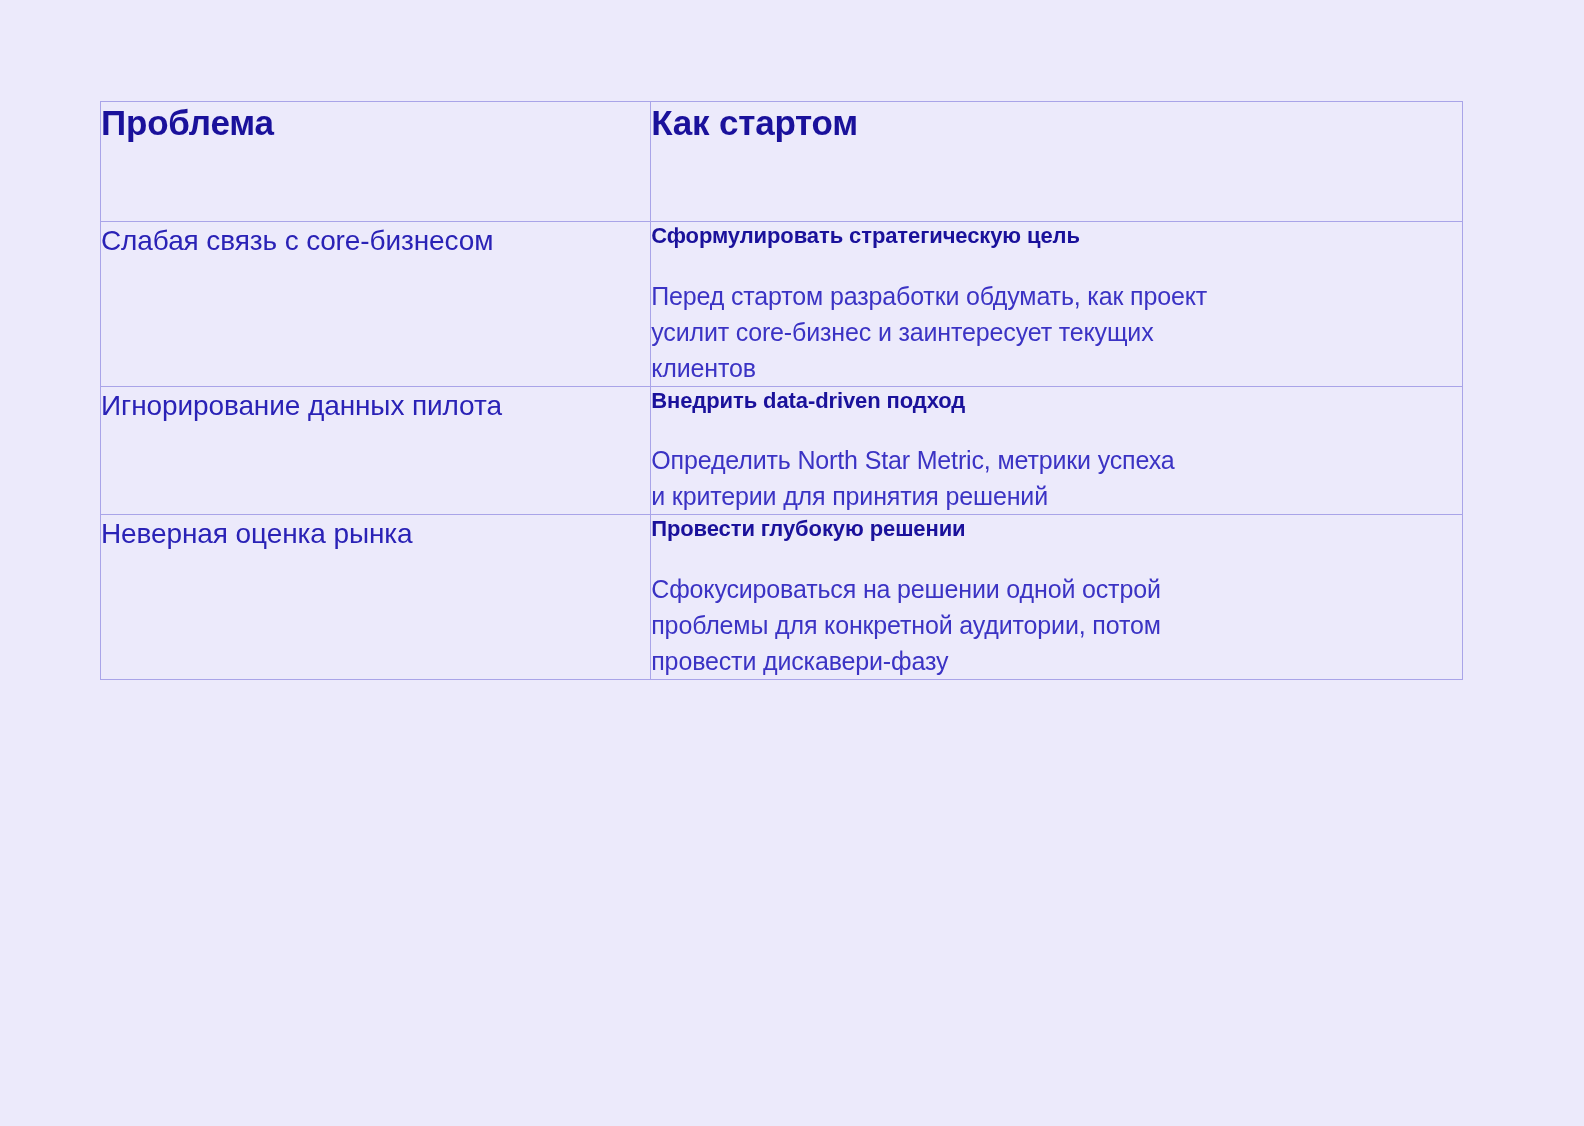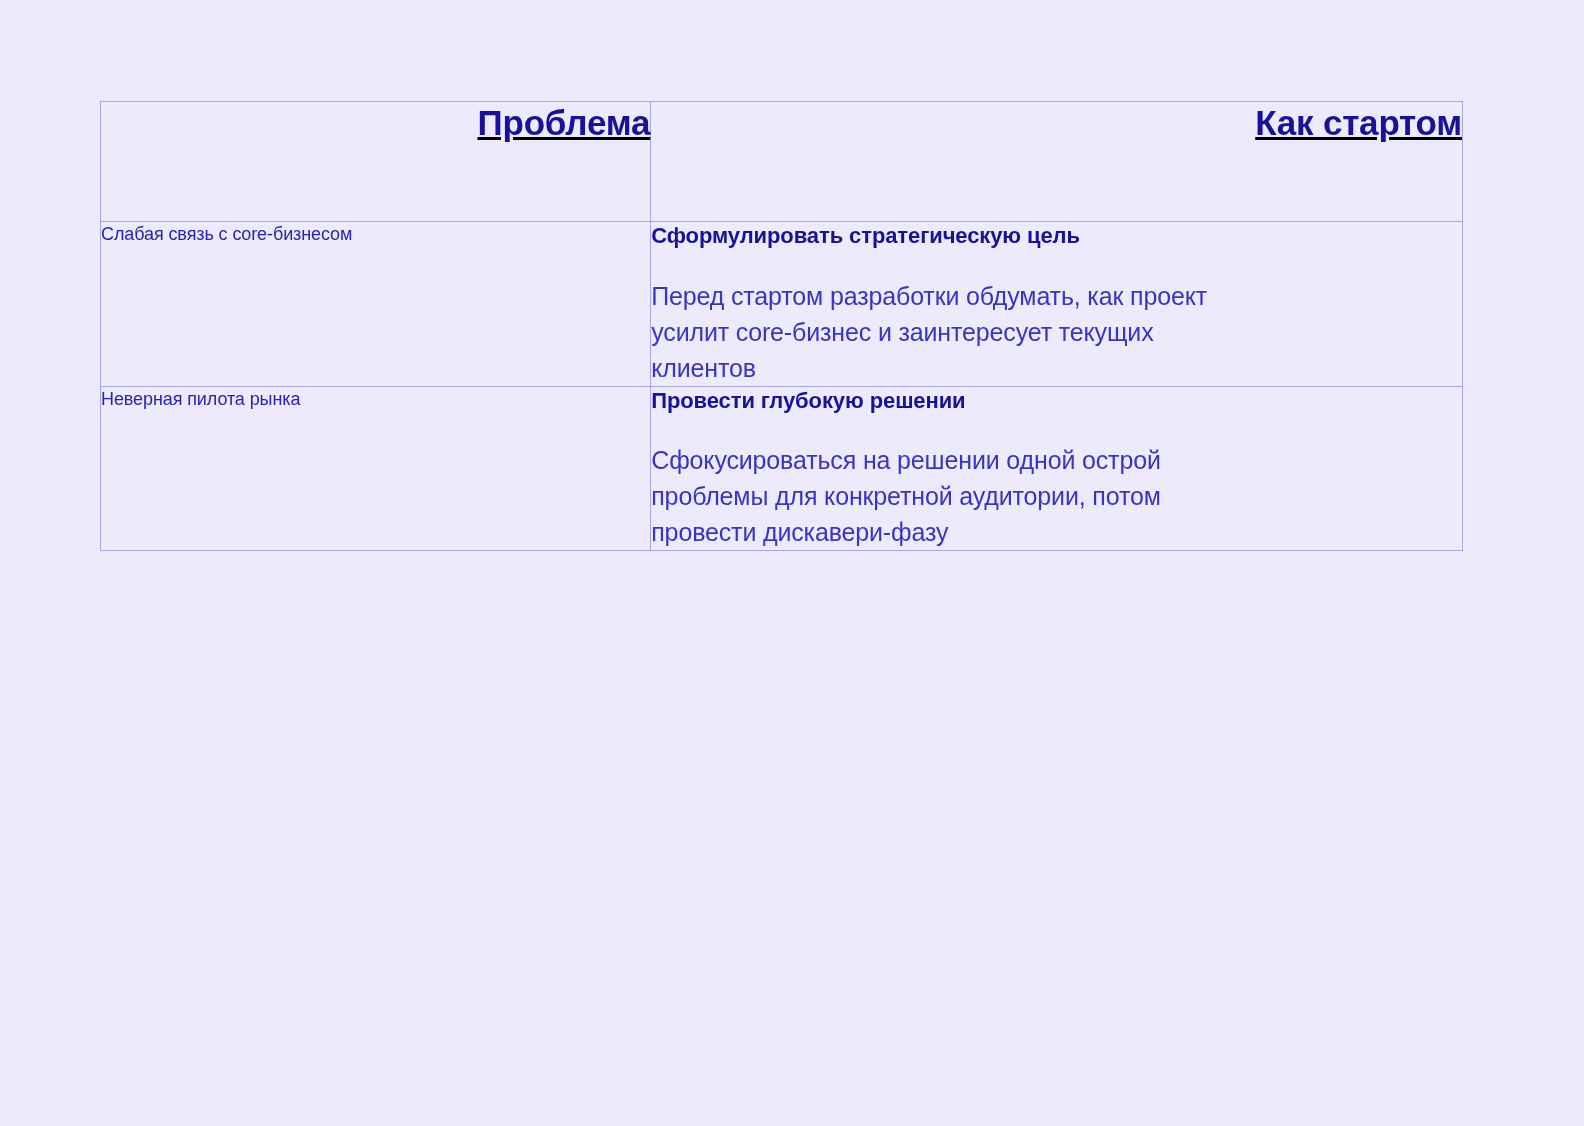--- a/index.html
+++ b/index.html
@@ -34,39 +34,38 @@
   table.compare col.col-solution { width: 59.6%; }
 
   table.compare th,
   table.compare td {
     border: 1.5px solid #A9A4E8;
     vertical-align: top;
     padding: 0;
   }
 
   th.head-cell {
-    text-align: right;
+    text-align: left;
     padding: 38px 44px 42px 44px;
     height: 120px;
     box-sizing: border-box;
-    text-decoration: underline;
   }
   .head-text {
     font-size: 35px;
     font-weight: bold;
     color: #1A119B;
     letter-spacing: -0.2px;
     line-height: 1.2;
   }
 
   td.problem-cell {
     padding: 33px 40px 36px 46px;
   }
   .problem-text {
-    font-size: 18px;
+    font-size: 28px;
     color: #2A22B6;
     line-height: 1.35;
     letter-spacing: -0.1px;
   }
 
   td.solution-cell {
     padding: 33px 60px 40px 50px;
   }
   .solution-title {
     font-size: 22px;
@@ -112,21 +111,31 @@
           </td>
           <td class="solution-cell">
             <div class="solution-title">Сформулировать стратегическую цель</div>
             <div class="solution-body">Перед стартом разработки обдумать, как проект
 усилит core-бизнес и заинтересует текущих
 клиентов</div>
           </td>
         </tr>
         <tr>
           <td class="problem-cell">
-            <div class="problem-text">Неверная пилота рынка</div>
+            <div class="problem-text">Игнорирование данных пилота</div>
+          </td>
+          <td class="solution-cell">
+            <div class="solution-title">Внедрить data-driven подход</div>
+            <div class="solution-body">Определить North Star Metric, метрики успеха
+и критерии для принятия решений</div>
+          </td>
+        </tr>
+        <tr>
+          <td class="problem-cell">
+            <div class="problem-text">Неверная оценка рынка</div>
           </td>
           <td class="solution-cell">
             <div class="solution-title">Провести глубокую решении</div>
             <div class="solution-body">Сфокусироваться на решении одной острой
 проблемы для конкретной аудитории, потом
 провести дискавери-фазу</div>
           </td>
         </tr>
       </tbody>
     </table>

